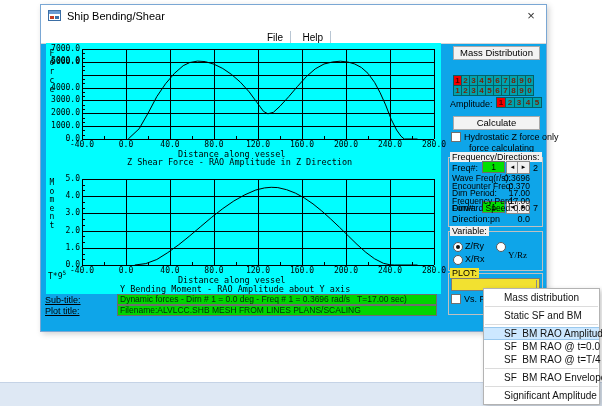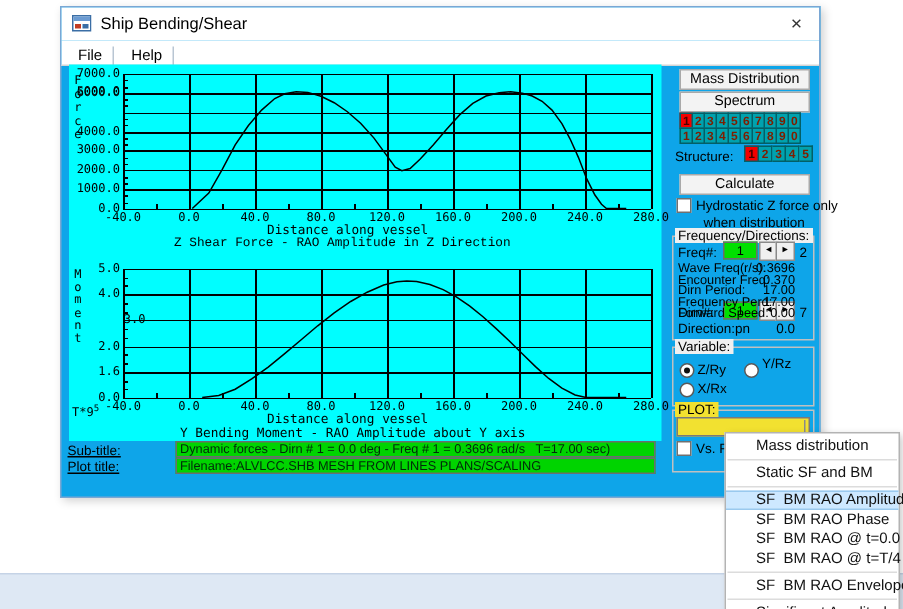--- a/index.html
+++ b/index.html
@@ -6,21 +6,21 @@
     font-family:"Liberation Sans",sans-serif;-webkit-font-smoothing:antialiased;}
   .abs{position:absolute;}
   
   #win{position:absolute;left:3px;top:4px;width:505px;height:326px;background:#0ea5e9;
     border:1px solid #7aa7d4;box-shadow:2px 2px 6px rgba(0,0,0,.18);margin-left:37px;}
   #titlebar{position:absolute;left:0;top:0;width:100%;height:22px;background:#ffffff;}
   #title-text{position:absolute;left:26px;top:5px;font-size:11px;color:#000;}
   #close-btn{position:absolute;right:6px;top:2px;width:18px;height:17px;text-align:center;
     font-size:13px;color:#333;line-height:17px;cursor:default;}
   #menubar{position:absolute;left:0;top:22px;width:100%;height:16px;background:#ffffff;
-    border-bottom:1px solid #d5d5d5;}
+    border-bottom:1px solid #d5d5d5;text-align:center;}
   .menu-item{display:inline-block;height:14px;line-height:14px;padding:0 7px;font-size:10px;
     color:#000;border-right:1px solid #b9c6d3;margin-top:1px;}
   
   #cyan{position:absolute;left:5px;top:38px;width:395px;height:251px;background:#00feff;}
   #cyan svg{position:absolute;left:0;top:0;}
   .tick{position:absolute;font-family:"DejaVu Sans Mono",monospace;font-size:8px;color:#000;
     line-height:8px;white-space:pre;}
   .ytick{width:31px;text-align:right;}
   .xtick{width:34px;text-align:center;}
   .plot-text{position:absolute;font-family:"DejaVu Sans Mono",monospace;font-size:8.5px;
@@ -174,29 +174,29 @@
       <div class="tick xtick" style="left: 19px; top: 98px;">-40.0</div>
       <div class="tick xtick" style="left: 63px; top: 98px;">0.0</div>
       <div class="tick xtick" style="left: 107px; top: 98px;">40.0</div>
       <div class="tick xtick" style="left: 151px; top: 98px;">80.0</div>
       <div class="tick xtick" style="left: 195px; top: 98px;">120.0</div>
       <div class="tick xtick" style="left: 239px; top: 98px;">160.0</div>
       <div class="tick xtick" style="left: 283px; top: 98px;">200.0</div>
       <div class="tick xtick" style="left: 327px; top: 98px;">240.0</div>
       <div class="tick xtick" style="left: 371px; top: 98px;">280.0</div>
       <div class="plot-text" style="left: 132px; top: 107px;">Distance along vessel</div>
-      <div class="plot-text" style="left: 70px; top: 115px; font-family: Liberation Mono, monospace;">Z Shear Force - RAO Amplitude in Z Direction</div>
+      <div class="plot-text" style="left: 81px; top: 115px;">Z Shear Force - RAO Amplitude in Z Direction</div>
       <div class="vlabel" style="left: 2px; top: 6px; line-height: 9px;">F
 o
 r
 c
 e</div>
       <div class="tick ytick" style="left: 3px; top: 132px;">5.0</div>
       <div class="tick ytick" style="left: 3px; top: 149.2px;">4.0</div>
-      <div class="tick ytick" style="left: 20px; top: 166.4px;">3.0</div>
+      <div class="tick ytick" style="left: 3px; top: 166.4px;">3.0</div>
       <div class="tick ytick" style="left: 3px; top: 183.6px;">2.0</div>
       <div class="tick ytick" style="left: 3px; top: 200.8px;">1.6</div>
       <div class="tick ytick" style="left: 3px; top: 218px;">0.0</div>
       <div class="tick xtick" style="left: 19px; top: 224px;">-40.0</div>
       <div class="tick xtick" style="left: 63px; top: 224px;">0.0</div>
       <div class="tick xtick" style="left: 107px; top: 224px;">40.0</div>
       <div class="tick xtick" style="left: 151px; top: 224px;">80.0</div>
       <div class="tick xtick" style="left: 195px; top: 224px;">120.0</div>
       <div class="tick xtick" style="left: 239px; top: 224px;">160.0</div>
       <div class="tick xtick" style="left: 283px; top: 224px;">200.0</div>
@@ -212,21 +212,20 @@
 t</div>
       <div class="plot-text" style="left: 2px; top: 225px; font-size: 8px;"><span>T*9</span><sup style="font-size: 6px;">5</sup></div>
     </div>
 
   <div class="fld-label" style="left:4px;top:290px">Sub-title:</div>
   <div class="green-field" style="left:76px;top:289px;width:314px">Dynamic forces - Dirn # 1 = 0.0 deg - Freq # 1 = 0.3696 rad/s   T=17.00 sec)</div>
   <div class="fld-label" style="left:4px;top:301px">Plot title:</div>
   <div class="green-field" style="left:76px;top:300px;width:314px">Filename:ALVLCC.SHB MESH FROM LINES PLANS/SCALING</div>
 
   <div class="btn" style="left:412px;top:41px;width:85px;height:12px">Mass Distribution</div>
-  <div class="btn" style="left:412px;top:56px;width:85px;height:12px">Spectrum</div>
 
   <div id="spec-row1" class="cellrow" style="left:412px;top:70px">
       <div class="cell sel">1</div>
       <div class="cell">2</div>
       <div class="cell">3</div>
       <div class="cell">4</div>
       <div class="cell">5</div>
       <div class="cell">6</div>
       <div class="cell">7</div>
       <div class="cell">8</div>
@@ -239,34 +238,34 @@
       <div class="cell">3</div>
       <div class="cell">4</div>
       <div class="cell">5</div>
       <div class="cell">6</div>
       <div class="cell">7</div>
       <div class="cell">8</div>
       <div class="cell">9</div>
       <div class="cell">0</div>
     </div>
 
-  <div class="panel-label" style="left:409px;top:94px">Structure:</div>
+  <div class="panel-label" style="left:409px;top:94px">Amplitude:</div>
   <div id="structure-cells" class="cellrow" style="left:455px;top:92px">
       <div class="cell scell sel">1</div>
       <div class="cell scell">2</div>
       <div class="cell scell">3</div>
       <div class="cell scell">4</div>
       <div class="cell scell">5</div>
     </div>
 
   <div class="btn" style="left:412px;top:111px;width:85px;height:12px">Calculate</div>
 
   <div class="chk" style="left:410px;top:127px"></div>
   <div class="panel-label" style="left:423px;top:127px">Hydrostatic Z force only</div>
-  <div class="panel-label" style="left:428px;top:138px">when distribution</div>
+  <div class="panel-label" style="left:428px;top:138px">force calculating</div>
 
   <div class="groupbox" style="left:407px;top:152px;width:93px;height:68px"></div>
   <div class="group-label" style="left:409px;top:147px">Frequency/Directions:</div>
 
   <div class="panel-label" style="left:411px;top:158px">Freq#:</div>
   <div class="greenbox" style="left:441px;top:156px">1</div>
   <div class="spin" style="left:465px;top:156px">◄</div>
   <div class="spin" style="left:476px;top:156px">►</div>
   <div class="panel-label" style="left:492px;top:158px">2</div>
 
@@ -299,32 +298,31 @@
     <div class="panel-value" style="left: 439px; top: 175.6px; width: 50px; font-size: 8.5px;">0.370</div>
     <div class="panel-label" style="left: 411px; top: 183.2px; font-size: 8.5px;">Dirn Period:</div>
     <div class="panel-value" style="left: 439px; top: 183.2px; width: 50px; font-size: 8.5px;">17.00</div>
     <div class="panel-label" style="left: 411px; top: 190.8px; font-size: 8.5px;">Frequency Perd:</div>
     <div class="panel-value" style="left: 439px; top: 190.8px; width: 50px; font-size: 8.5px;">17.00</div>
     <div class="panel-label" style="left: 411px; top: 198.4px; font-size: 8.5px;">Forward Speed:</div>
     <div class="panel-value" style="left: 439px; top: 198.4px; width: 50px; font-size: 8.5px;">0.00</div>
     <div class="radio on" style="left: 412px; top: 237px;"></div>
     <div class="panel-label" style="left: 424px; top: 236px;">Z/Ry</div>
     <div class="radio" style="left: 455px; top: 237px;"></div>
-    <div class="panel-label" style="left: 467px; top: 232px;">Y/Rz</div>
+    <div class="panel-label" style="left: 467px; top: 245px; font-family: Liberation Serif, serif;">Y/Rz</div>
     <div class="radio" style="left: 412px; top: 250px;"></div>
     <div class="panel-label" style="left: 424px; top: 249px;">X/Rx</div>
   </div>
 
 <div id="context-menu">
     <div class="mi">Mass distribution</div>
     <div class="msep"></div>
     <div class="mi">Static SF and BM</div>
     <div class="msep"></div>
     <div class="mi hl2">SF  BM RAO Amplitude</div>
-    <div class="mi">SF  BM RAO Phase</div>
     <div class="mi">SF  BM RAO @ t=0.0</div>
     <div class="mi">SF  BM RAO @ t=T/4</div>
     <div class="msep"></div>
     <div class="mi">SF  BM RAO Envelope</div>
     <div class="msep"></div>
     <div class="mi">Significant Amplitude</div>
   </div>
 
 <div id="bottom-strip"></div>
 

